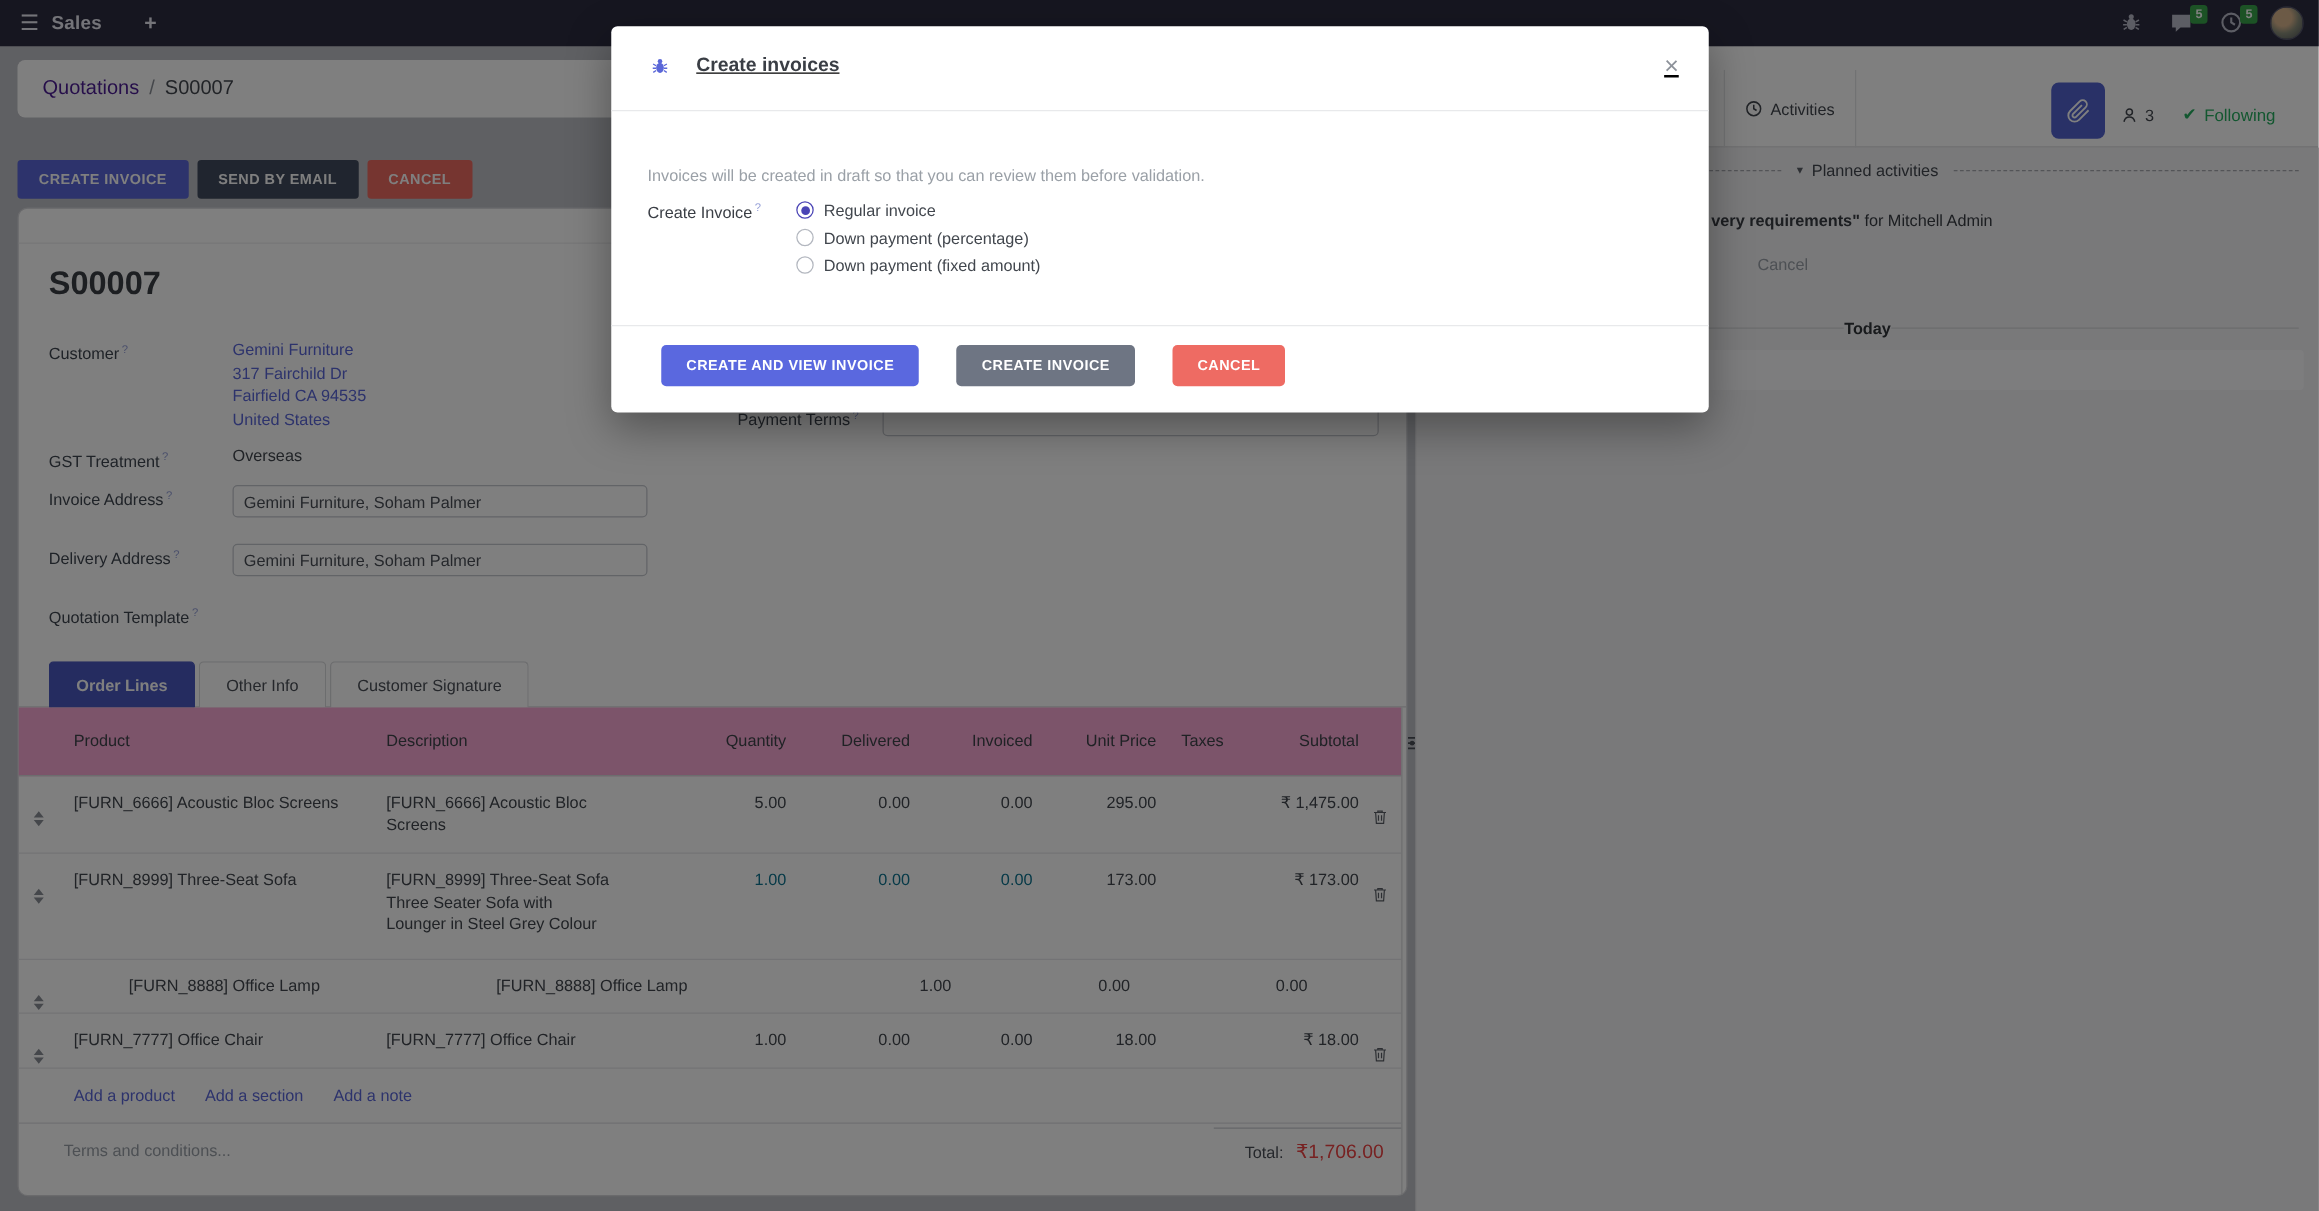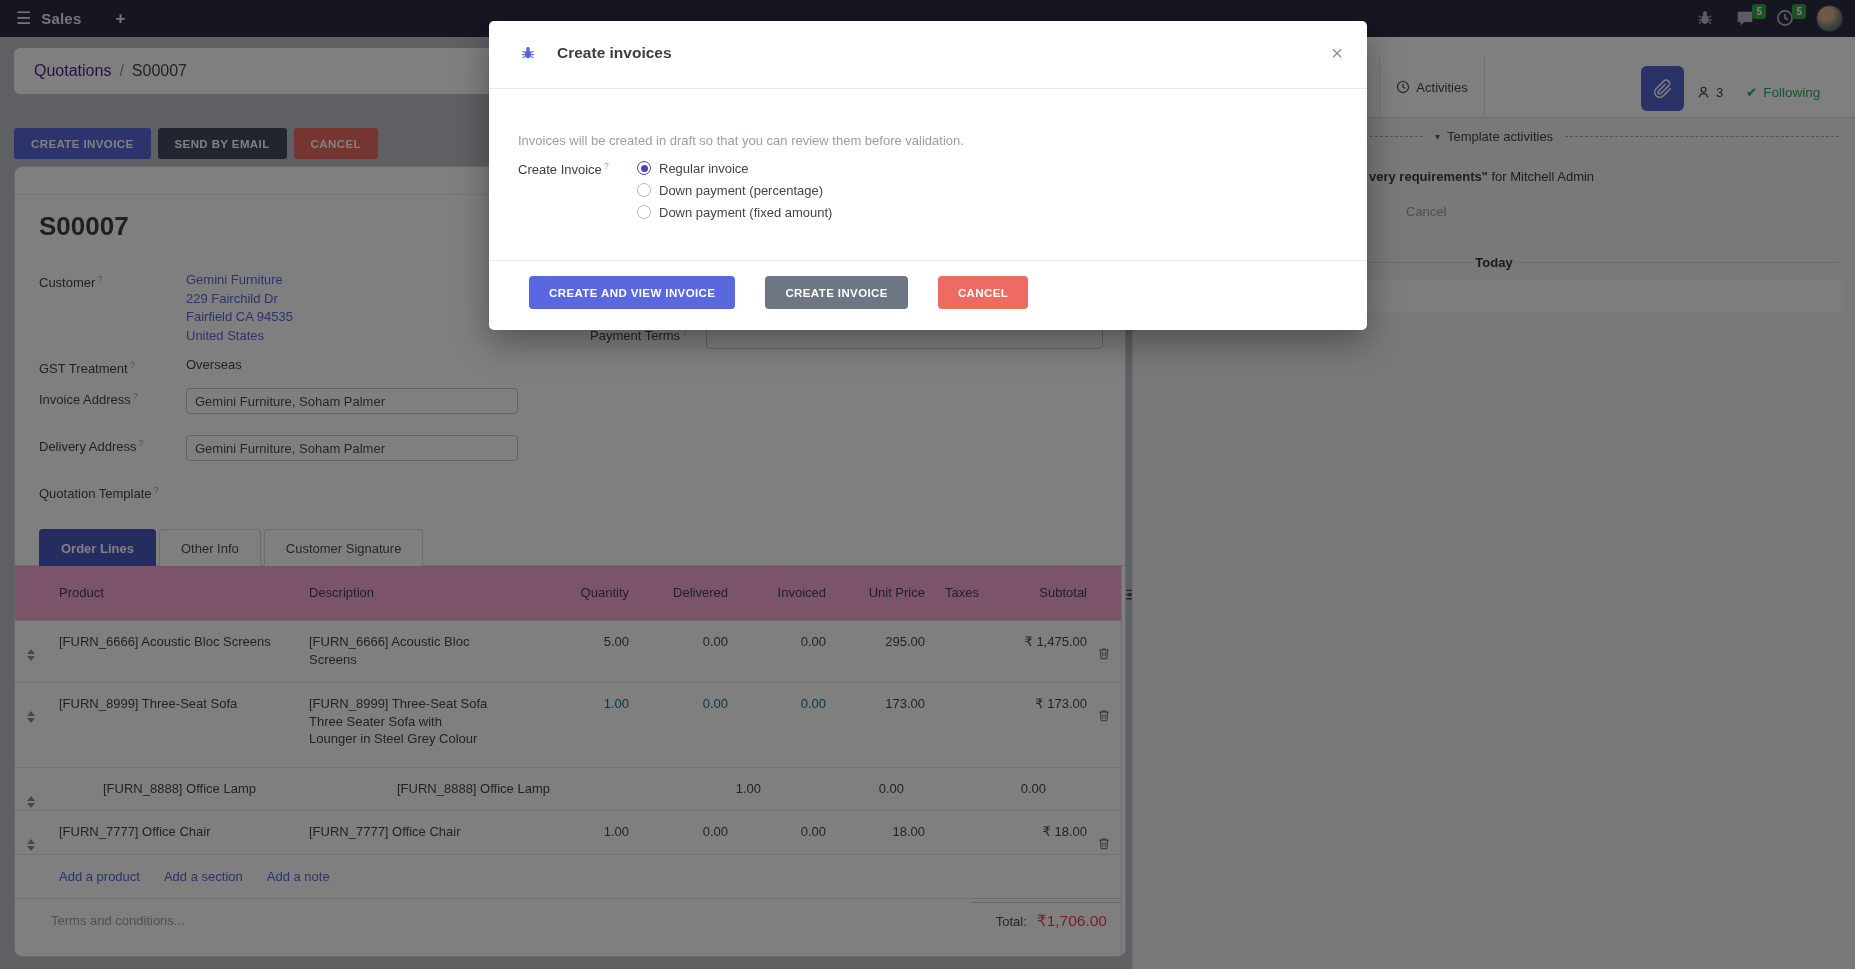--- a/index.html
+++ b/index.html
@@ -127,21 +127,21 @@
   .today-row{position:absolute;left:16px;right:16px;top:218px;display:flex;align-items:center;gap:0;}
   .tline{flex:1;border-top:1px solid #d6d7da;}
   .today-label{font-size:13px;font-weight:700;color:#303439;}
   .msg-bar{position:absolute;left:10px;top:243px;width:700px;height:32px;background:#fafafc;border-radius:3px;}
 
   
   .backdrop{position:absolute;inset:0;background:rgba(0,0,0,0.5);z-index:50;}
   .modal{position:absolute;left:489px;top:21px;width:878px;height:309px;background:#fff;
          border-radius:5px;z-index:60;box-shadow:0 12px 34px rgba(0,0,0,.35);}
   .modal-header{height:68px;display:flex;align-items:center;padding:0 16px 4px 31px;
-                border-bottom:1px solid #e8e9eb;}
+                border-bottom:1px solid #e8e9eb;text-decoration:underline;}
   .modal-header svg{width:16px;height:16px;color:#5b67d8;}
   .modal-title{font-size:15.5px;font-weight:700;color:#3a3e45;margin-left:21px;}
   .modal-close{margin-left:auto;font-size:20px;color:#8d929a;cursor:pointer;line-height:1;padding:4px 8px;}
   .modal-body{padding:44px 29px 0;}
   .modal-info{font-size:13px;color:#9aa0a7;}
   .modal-field{display:flex;margin-top:11px;}
   .modal-flabel{width:119px;flex:none;font-size:13px;color:#3a3e45;padding-top:2px;}
   .opts{display:flex;flex-direction:column;gap:4px;}
   .opt{display:flex;align-items:center;gap:8px;height:18px;cursor:pointer;}
   .opt label{font-size:13px;color:#42474e;cursor:pointer;}
@@ -205,21 +205,21 @@
 
   <section class="sheet">
     <div class="statusbar"></div>
     <h1 class="sheet-title">S00007</h1>
 
     <div class="fields-left">
       <div class="frow customer-row">
         <span class="flabel"><span>Customer</span><span class="sup">?</span></span>
         <span class="fvalue">
           <a class="addr-line">Gemini Furniture</a>
-          <a class="addr-line">229 Fairchild Dr</a>
+          <a class="addr-line">317 Fairchild Dr</a>
           <a class="addr-line">Fairfield CA 94535</a>
           <a class="addr-line">United States</a>
         </span>
       </div>
       <div class="frow gst-row">
         <span class="flabel"><span>GST Treatment</span><span class="sup">?</span></span>
         <span class="fvalue">Overseas</span>
       </div>
       <div class="frow input-row">
         <span class="flabel"><span>Invoice Address</span><span class="sup">?</span></span>
@@ -396,21 +396,21 @@
       <div class="following">
         <span>✔</span>
         <span>Following</span>
       </div>
     </div>
 
     <div class="planned-row">
       <span class="dash"></span>
       <span class="planned-label">
         <span class="caret">▾</span>
-        <span>Template activities</span>
+        <span>Planned activities</span>
       </span>
       <span class="dash"></span>
     </div>
 
     <div class="activity-line"><b>very requirements"</b><span> for Mitchell Admin</span></div>
     <span class="activity-cancel">Cancel</span>
 
     <div class="today-row">
       <span class="tline"></span>
       <span class="today-label">Today</span>

